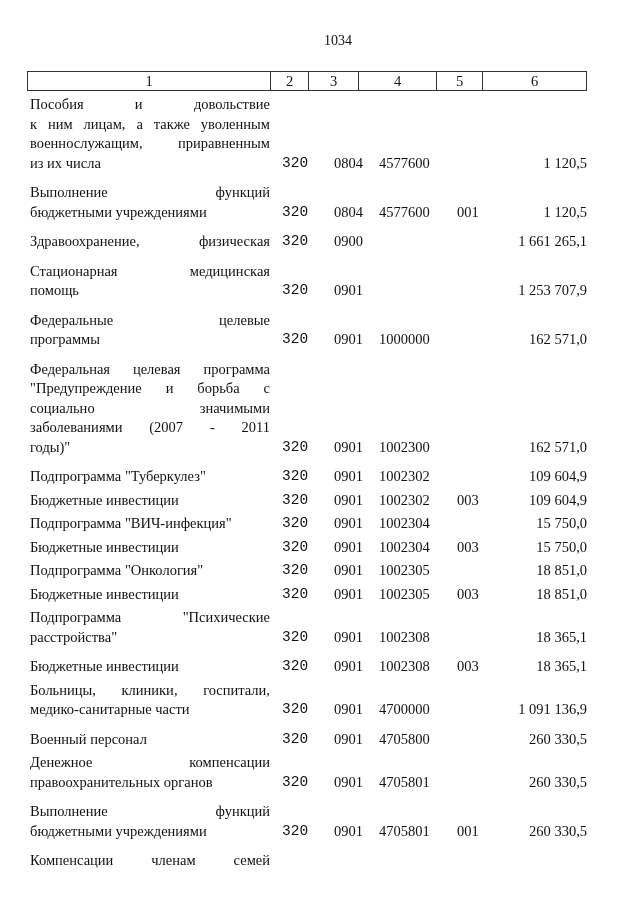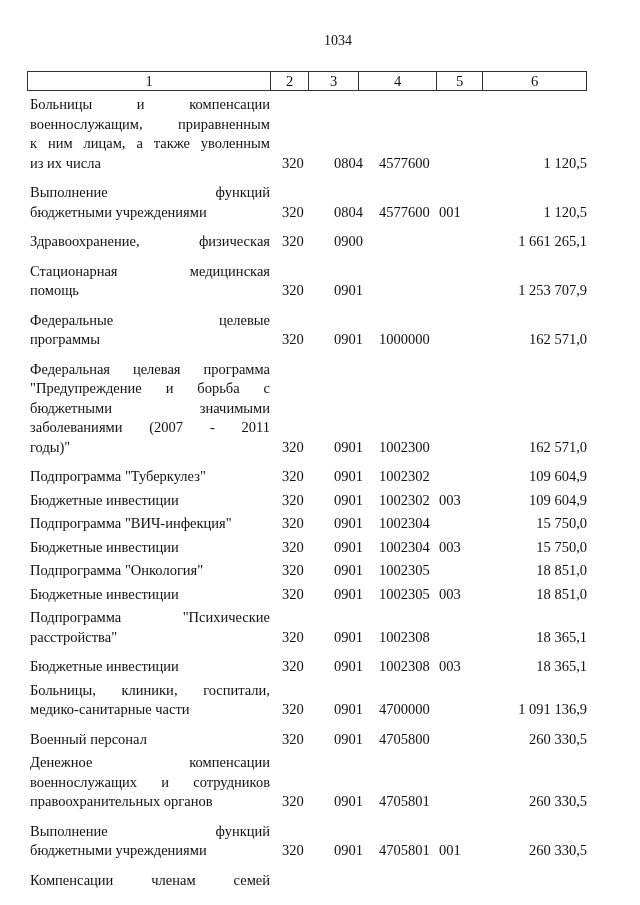--- a/index.html
+++ b/index.html
@@ -5,24 +5,24 @@
   html, body { margin: 0; padding: 0; background: #ffffff; }
   body { width: 640px; height: 905px; position: relative; overflow: hidden;
          font-family: "Liberation Serif", "DejaVu Serif", serif; color: #111; font-size: 14.5px; }
   .page-number { position: absolute; top: 33px; left: 18px; width: 640px; text-align: center; font-size: 14px; }
   table.hdr { position: absolute; top: 71px; left: 27px; border-collapse: collapse; width: 560px; }
   table.hdr td { border: 1px solid #333; height: 18px; padding: 0; text-align: center; font-size: 14.5px; line-height: 18px; }
   .rows { position: absolute; top: 95px; left: 27px; width: 560px; }
   .row { position: relative; display: flex; align-items: flex-end; margin-bottom: 4px; }
   .row.tall { margin-bottom: 10px; }
   .c1 { width: 240px; padding-left: 3px; text-align: justify; text-align-last: left; line-height: 19.5px; }
-  .c2 { position: absolute; left: 255px; bottom: 0; line-height: 19.5px; }
+  .c2 { position: absolute; left: 255px; bottom: 0; line-height: 19.5px; font-family: Liberation Mono, monospace; }
   .c3 { position: absolute; left: 307px; bottom: 0; line-height: 19.5px; font-family: Liberation Serif, serif; }
   .c4 { position: absolute; left: 352px; bottom: 0; line-height: 19.5px; }
-  .c5 { position: absolute; left: 412px; bottom: 0; line-height: 19.5px; }
+  .c5 { position: absolute; left: 430px; bottom: 0; line-height: 19.5px; }
   .c6 { position: absolute; right: 0; bottom: 0; line-height: 19.5px; text-align: right; }
   .line { display: block; }
   .jl { display: block; text-align: justify; text-align-last: justify; }
 </style>
 </head>
 <body>
 
 <div class="page-number">1034</div>
 
 <table class="hdr">
@@ -34,23 +34,23 @@
     <td style="width:77px">4</td>
     <td style="width:45px">5</td>
     <td>6</td>
   </tr>
 </tbody>
   </table>
 
 <div class="rows" id="rows">
     <div class="row tall">
       <div class="c1">
-        <span class="jl">Больницы и компенсации</span>
+        <span class="jl">Пособия и довольствие</span>
+        <span class="jl">к ним лицам, а также уволенным</span>
         <span class="jl">военнослужащим, приравненным</span>
-        <span class="jl">к ним лицам, а также уволенным</span>
         <span class="line">из их числа</span>
       </div>
       <div class="c2">320</div>
       <div class="c3">0804</div>
       <div class="c4">4577600</div>
       <div class="c5"></div>
       <div class="c6">1 120,5</div>
     </div>
     <div class="row tall">
       <div class="c1">
@@ -92,21 +92,21 @@
       <div class="c2">320</div>
       <div class="c3">0901</div>
       <div class="c4">1000000</div>
       <div class="c5"></div>
       <div class="c6">162 571,0</div>
     </div>
     <div class="row tall">
       <div class="c1">
         <span class="jl">Федеральная целевая программа</span>
         <span class="jl">"Предупреждение и борьба с</span>
-        <span class="jl">бюджетными значимыми</span>
+        <span class="jl">социально значимыми</span>
         <span class="jl">заболеваниями (2007 - 2011</span>
         <span class="line">годы)"</span>
       </div>
       <div class="c2">320</div>
       <div class="c3">0901</div>
       <div class="c4">1002300</div>
       <div class="c5"></div>
       <div class="c6">162 571,0</div>
     </div>
     <div class="row">
@@ -207,21 +207,20 @@
       </div>
       <div class="c2">320</div>
       <div class="c3">0901</div>
       <div class="c4">4705800</div>
       <div class="c5"></div>
       <div class="c6">260 330,5</div>
     </div>
     <div class="row tall">
       <div class="c1">
         <span class="jl">Денежное компенсации</span>
-        <span class="jl">военнослужащих и сотрудников</span>
         <span class="line">правоохранительных органов</span>
       </div>
       <div class="c2">320</div>
       <div class="c3">0901</div>
       <div class="c4">4705801</div>
       <div class="c5"></div>
       <div class="c6">260 330,5</div>
     </div>
     <div class="row tall">
       <div class="c1">

